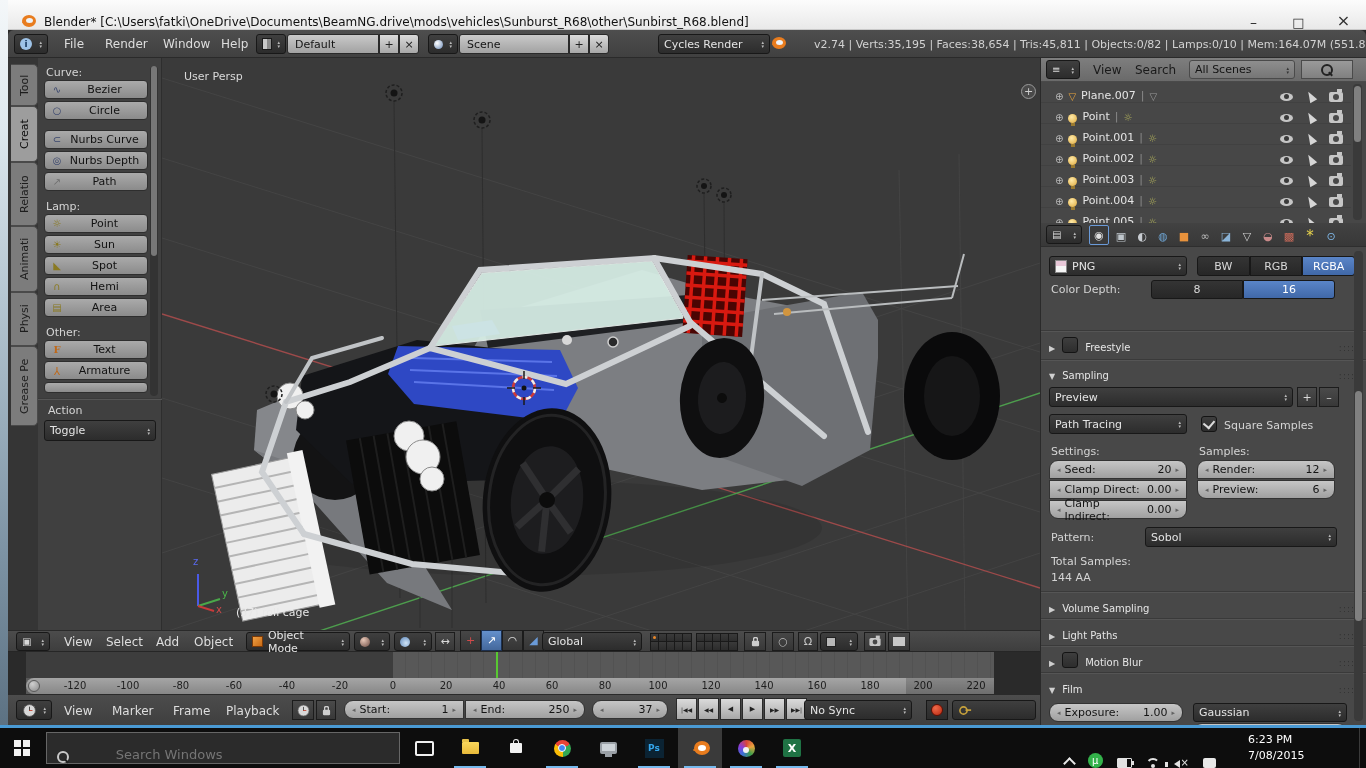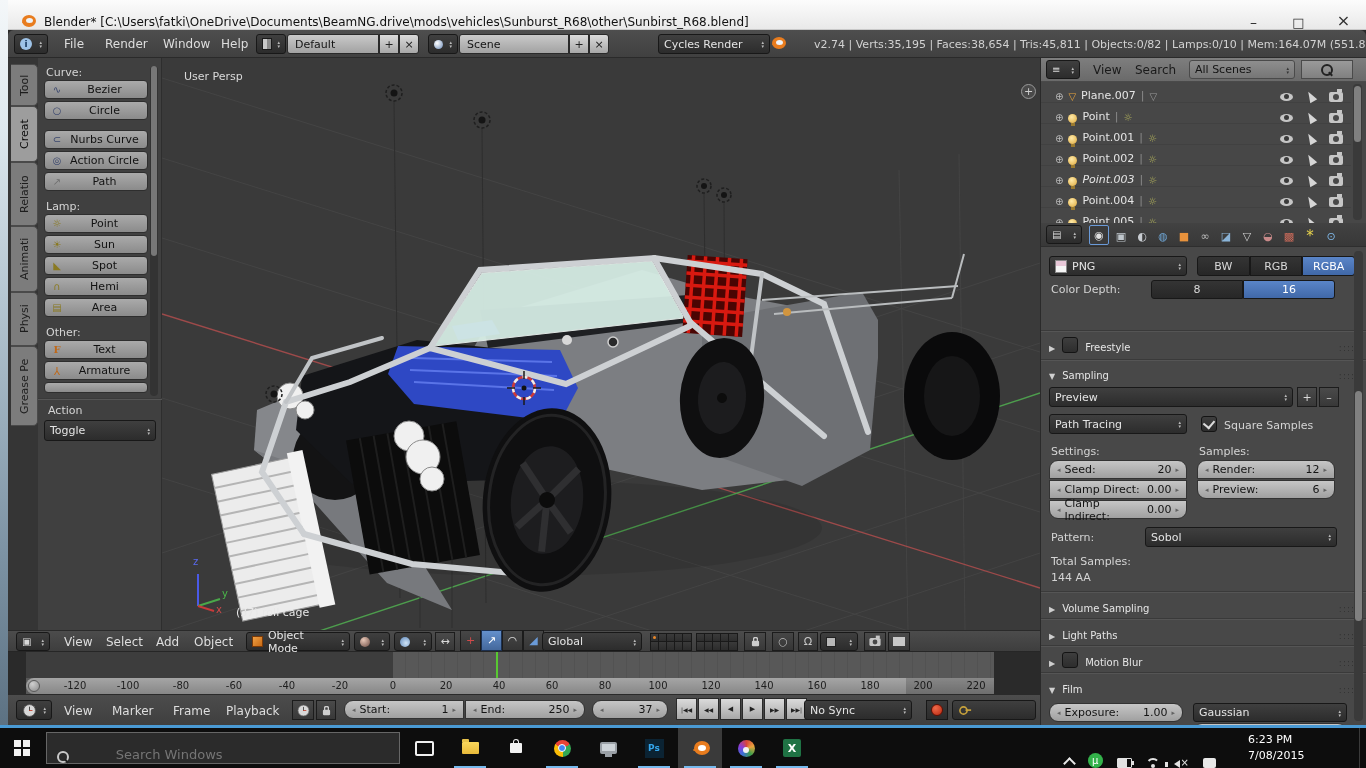--- a/index.html
+++ b/index.html
@@ -210,21 +210,21 @@
     <div class="shelfbtn abs" style="left:6px;top:43px;width:104px;height:19px;">
       <span class="sic" style="color:#39466e;">○</span>
       <span class="sbl">Circle</span>
       </div>
     <div class="shelfbtn abs" style="left:6px;top:72px;width:104px;height:19px;">
       <span class="sic" style="color:#39466e;">⊂</span>
       <span class="sbl">Nurbs Curve</span>
       </div>
     <div class="shelfbtn abs" style="left:6px;top:93px;width:104px;height:19px;">
       <span class="sic" style="color:#39466e;">◎</span>
-      <span class="sbl">Action Circle</span>
+      <span class="sbl">Nurbs Depth</span>
       </div>
     <div class="shelfbtn abs" style="left:6px;top:114px;width:104px;height:19px;">
       <span class="sic" style="color:#6e6e6e;">↗</span>
       <span class="sbl">Path</span>
       </div>
 
     <span class="lbl abs" style="left:8px;top:142px;">Lamp:</span>
     <div class="shelfbtn abs" style="left:6px;top:156px;width:104px;height:19px;">
       <span class="sic" style="color:#8a7a22;">☼</span>
       <span class="sbl">Point</span>
@@ -728,21 +728,21 @@
         <span style="color:#a8a85a;font-size:10px;">☼</span>
         <span style="margin-left:auto;margin-right:8px;display:flex;gap:14px;align-items:center;">
           <span class="i-eye"></span>
           <span class="i-cursor"></span>
           <span class="i-cam"></span>
           </span>
       </div>
       <div class="flex" style="height:20px;border-bottom:1px solid #414141;padding-left:14px;gap:5px;">
         <span style="color:#b9b9b9;font-size:10px;">⊕</span>
         <span class="i-bulb"></span>
-        <span style="color:#e4e4e4;font-style:italic;">Point.003</span>
+        <span style="color:#e4e4e4;">Point.003</span>
         <span style="color:#8a8a8a;">|</span>
         <span style="color:#a8a85a;font-size:10px;">☼</span>
         <span style="margin-left:auto;margin-right:8px;display:flex;gap:14px;align-items:center;">
           <span class="i-eye"></span>
           <span class="i-cursor"></span>
           <span class="i-cam"></span>
           </span>
       </div>
       <div class="flex" style="height:20px;border-bottom:1px solid #414141;padding-left:14px;gap:5px;">
         <span style="color:#b9b9b9;font-size:10px;">⊕</span>

